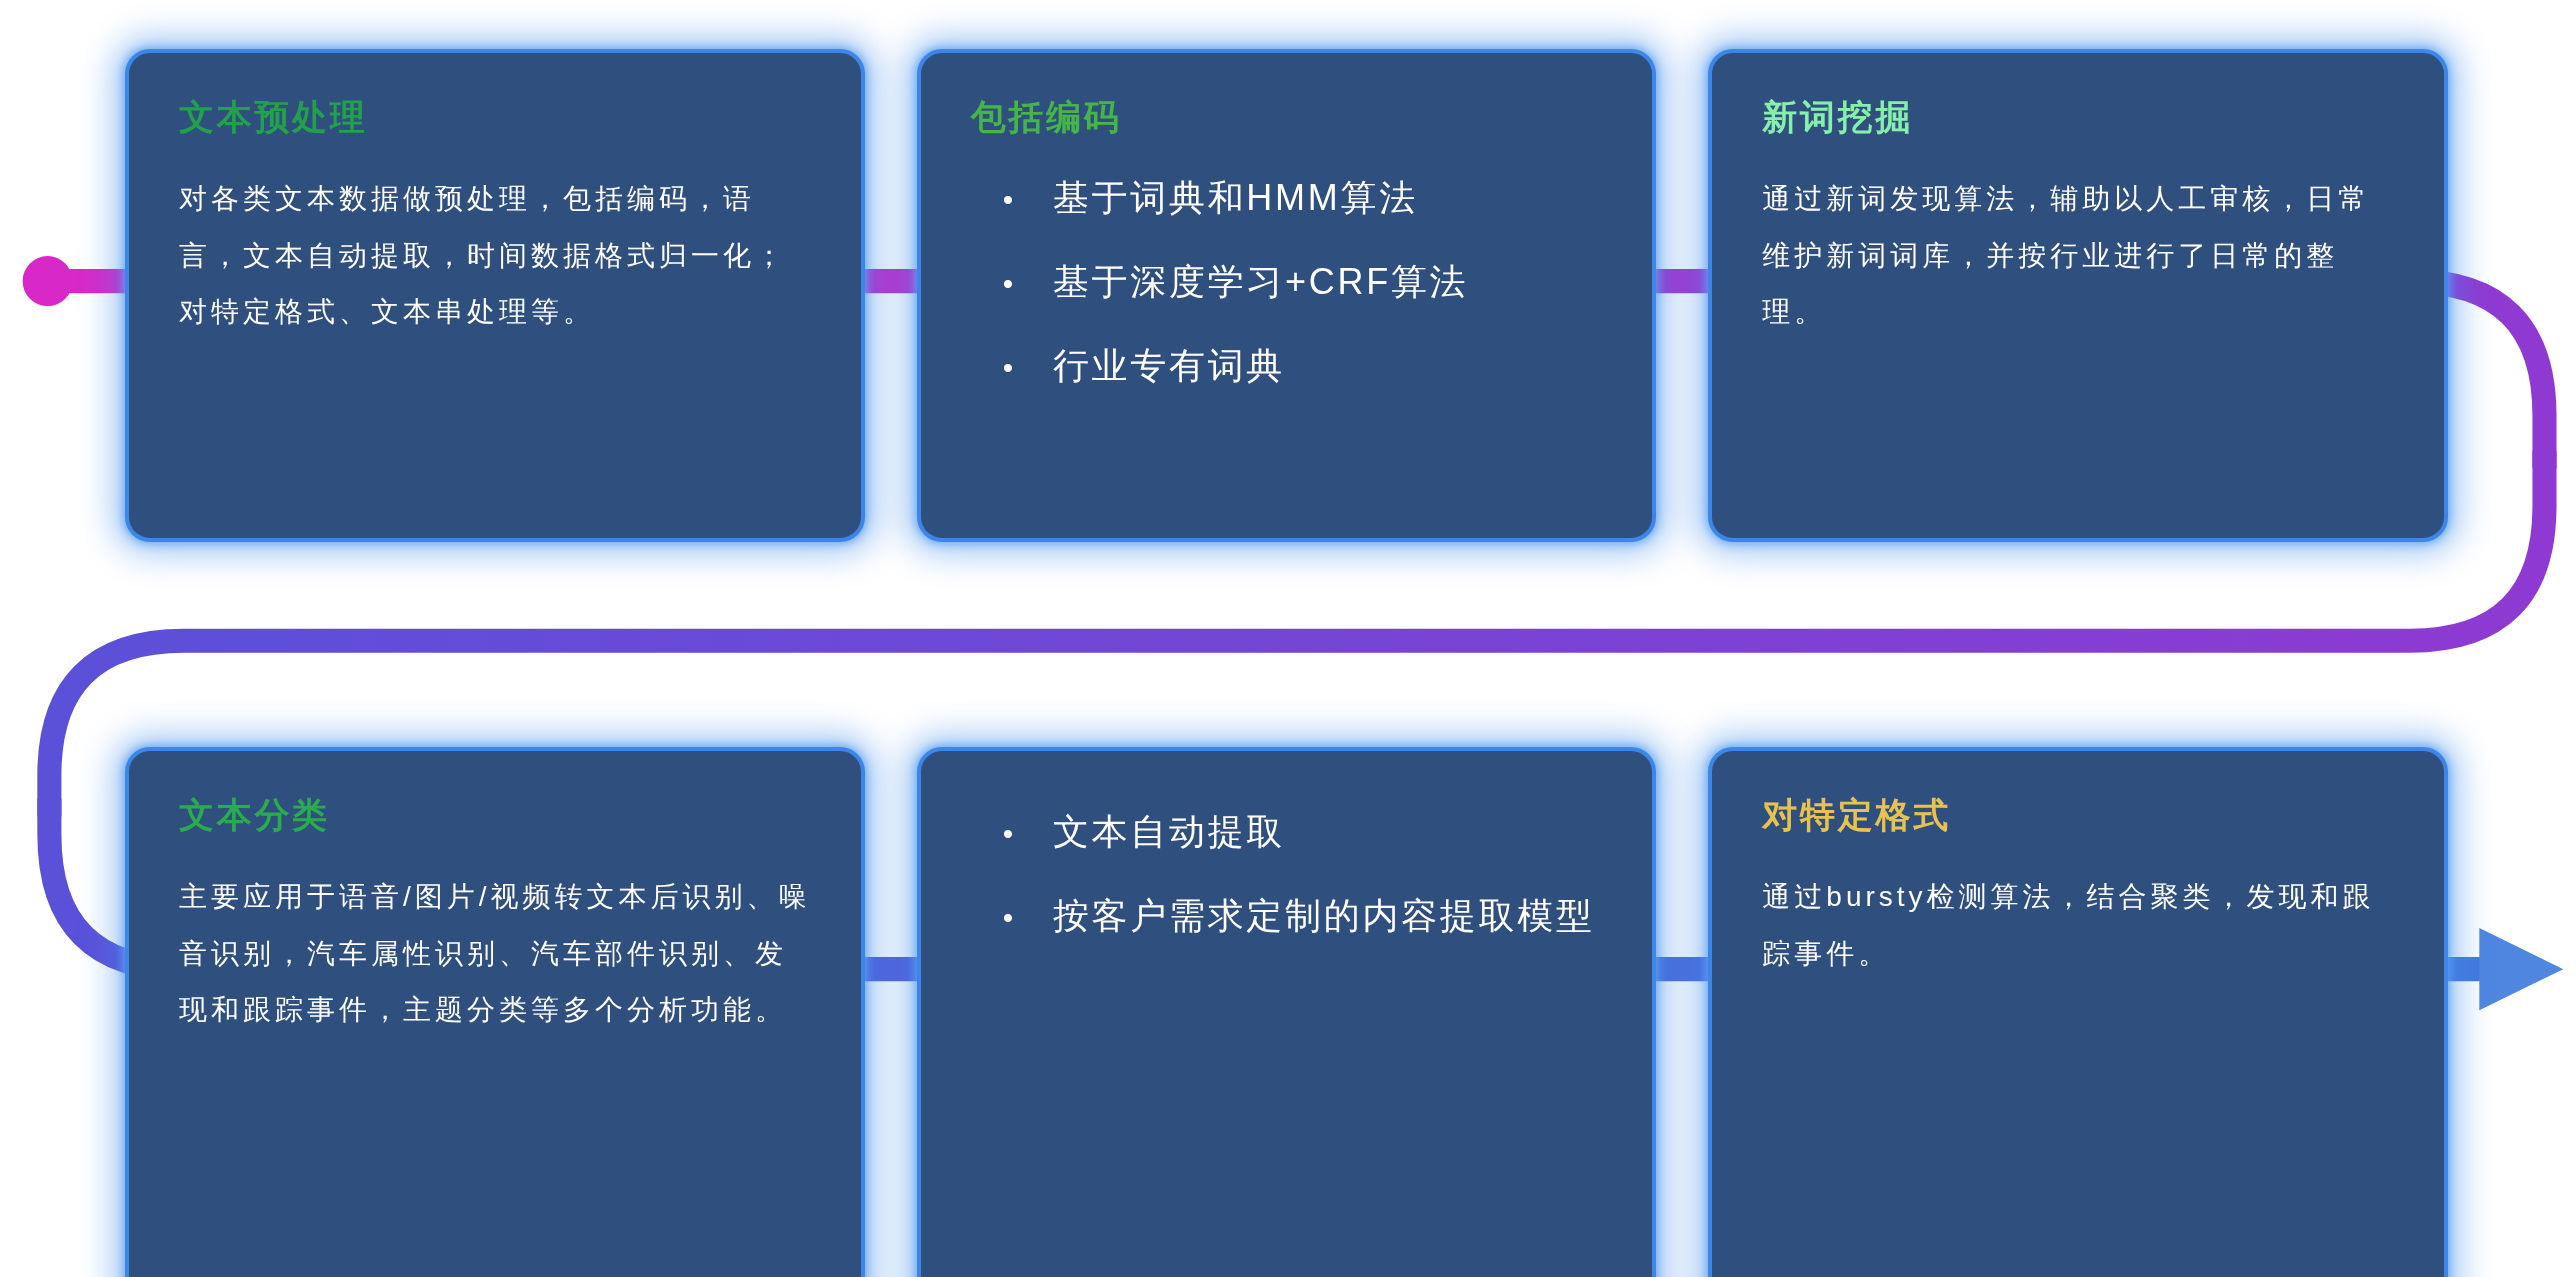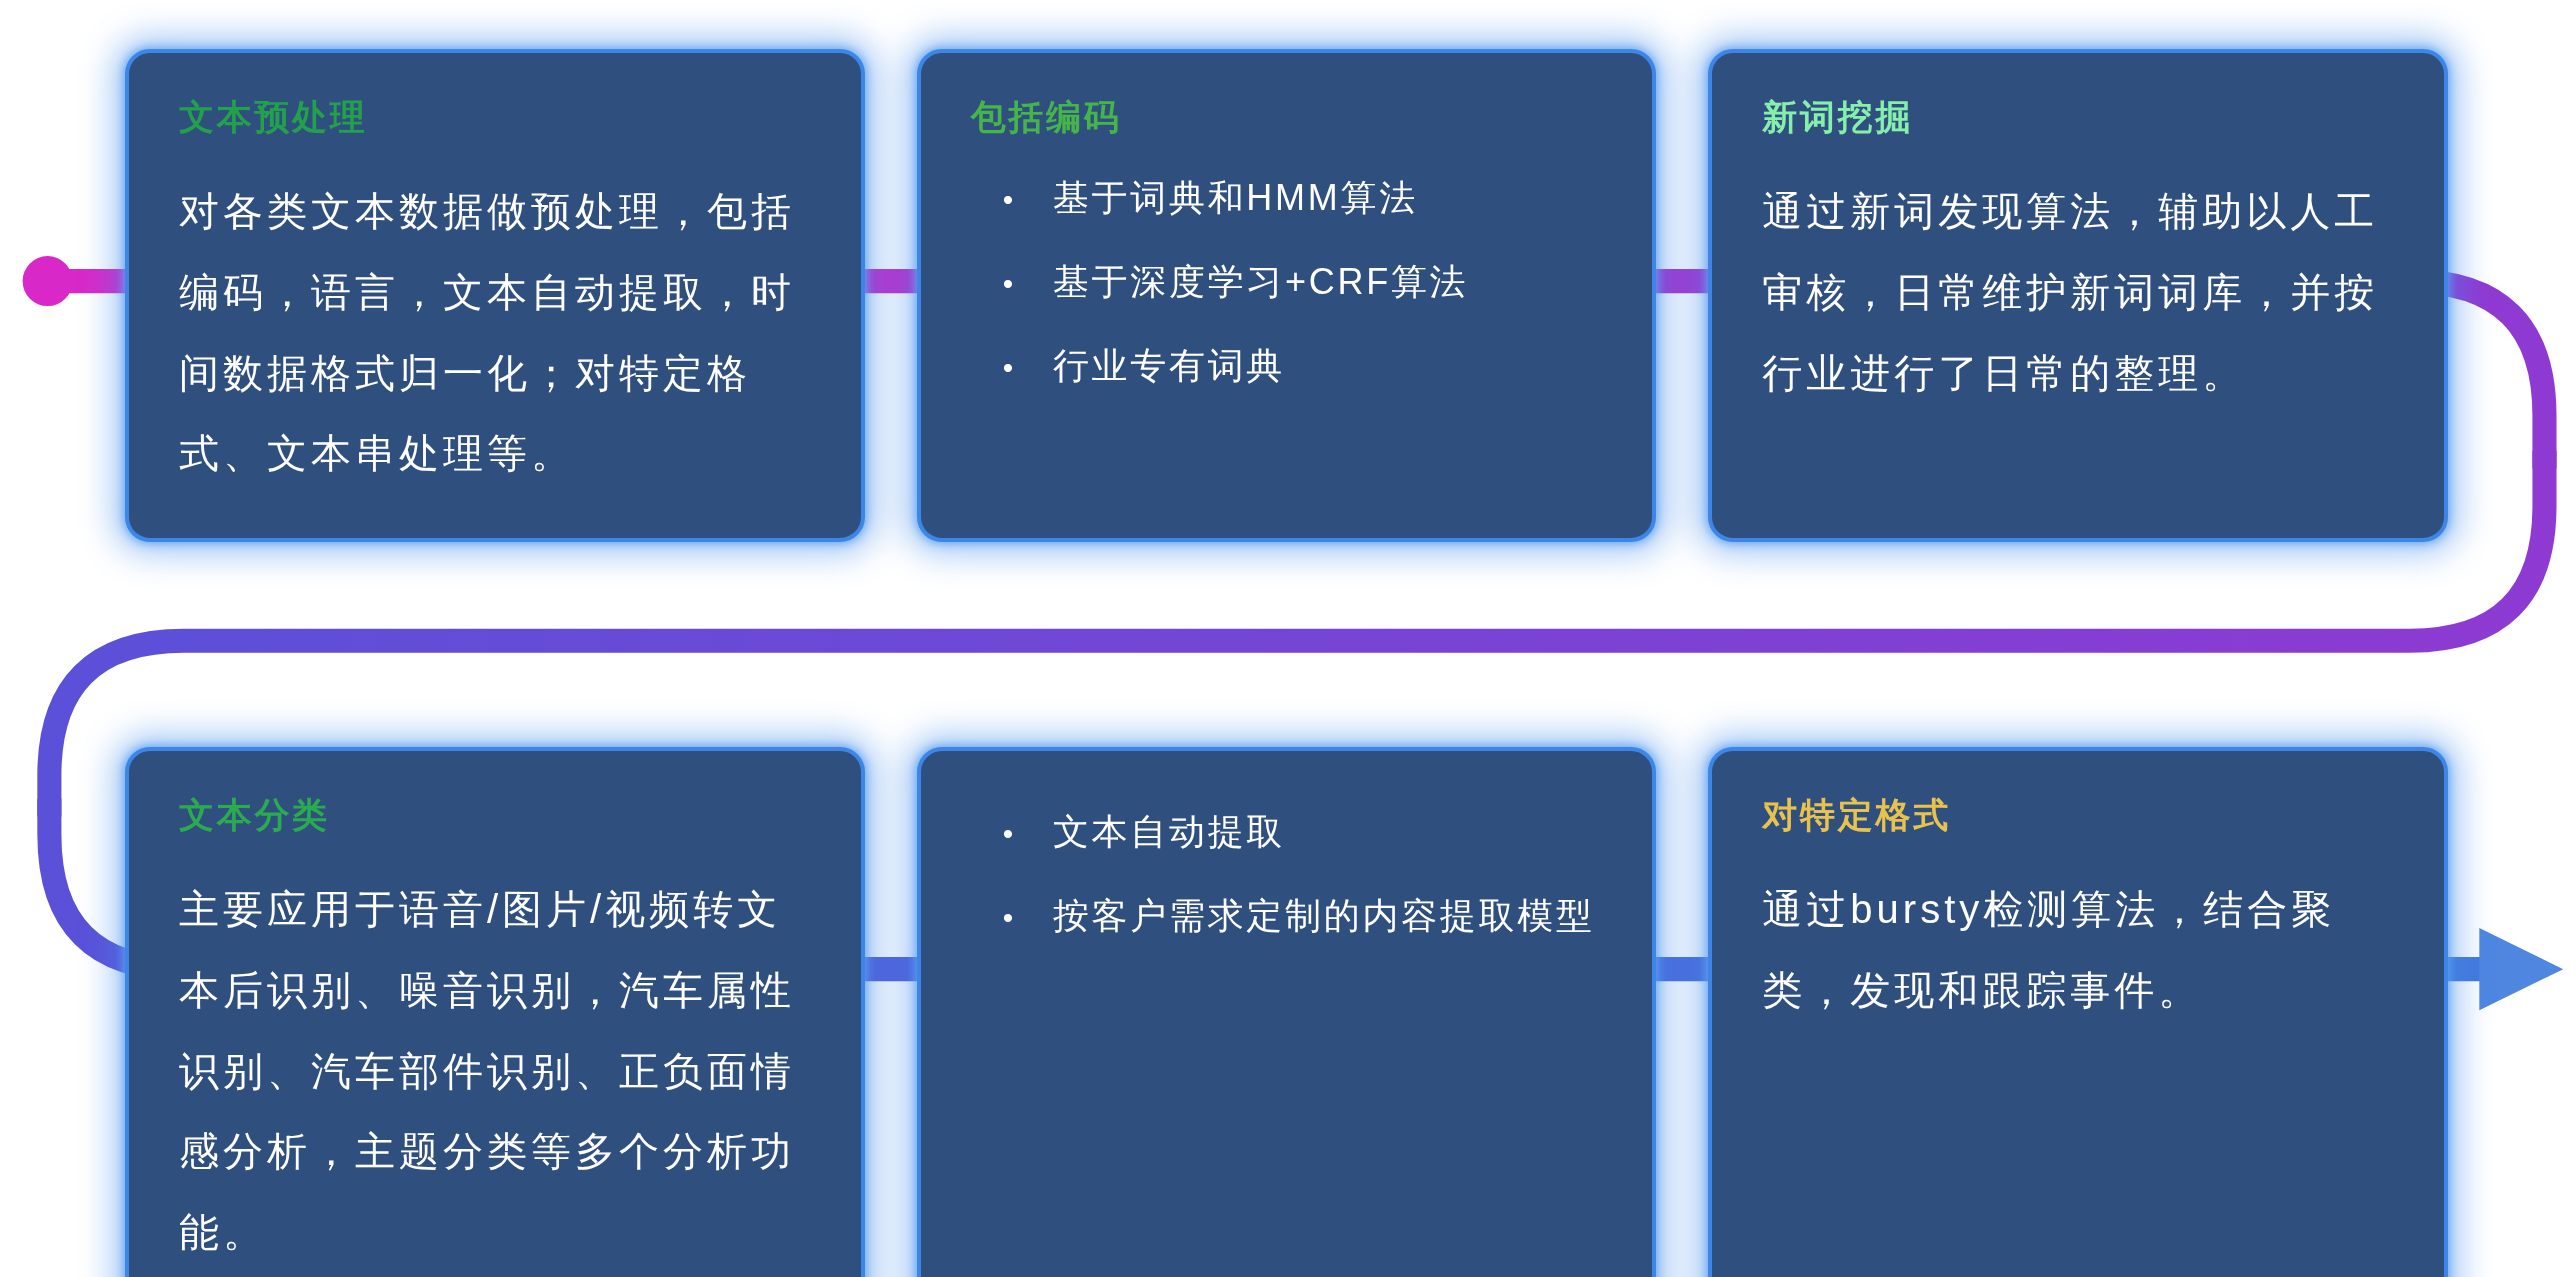--- a/index.html
+++ b/index.html
@@ -47,21 +47,21 @@
   .card-title {
     margin: 0 0 30px 0;
     font-size: 35px;
     font-weight: bold;
     letter-spacing: 2.7px;
   }
 
   .card-body {
     margin: 0;
     color: #ffffff;
-    font-size: 40px;
+    font-size: 28px;
     line-height: 2.02;
     letter-spacing: 4px;
   }
 
   .card-bullets {
     list-style: none;
     margin: 12.5px 0 0 0;
     padding: 0;
   }
   .card-bullets li {
@@ -141,21 +141,21 @@
       <h2 class="card-title" style="color: #86efac;">新词挖掘</h2>
       <p class="card-body">通过新词发现算法，辅助以人工审核，日常维护新词词库，并按行业进行了日常的整理。</p>
     </div>
 
   </div>
 
   <div class="row row-bottom">
 
     <div class="card">
       <h2 class="card-title" style="color: rgb(43, 171, 80);">文本分类</h2>
-      <p class="card-body">主要应用于语音/图片/视频转文本后识别、噪音识别，汽车属性识别、汽车部件识别、正负面情感分析，主题分类等多个分析功能。</p>
+      <p class="card-body">主要应用于语音/图片/视频转文本后识别、噪音识别，汽车属性识别、汽车部件识别、发现和跟踪事件，主题分类等多个分析功能。</p>
     </div>
 
     <div class="card">
       <ul class="card-bullets">
         <li>
           <span class="bullet-dot">•</span>
           <span>文本自动提取</span>
         </li>
         <li>
           <span class="bullet-dot">•</span>

